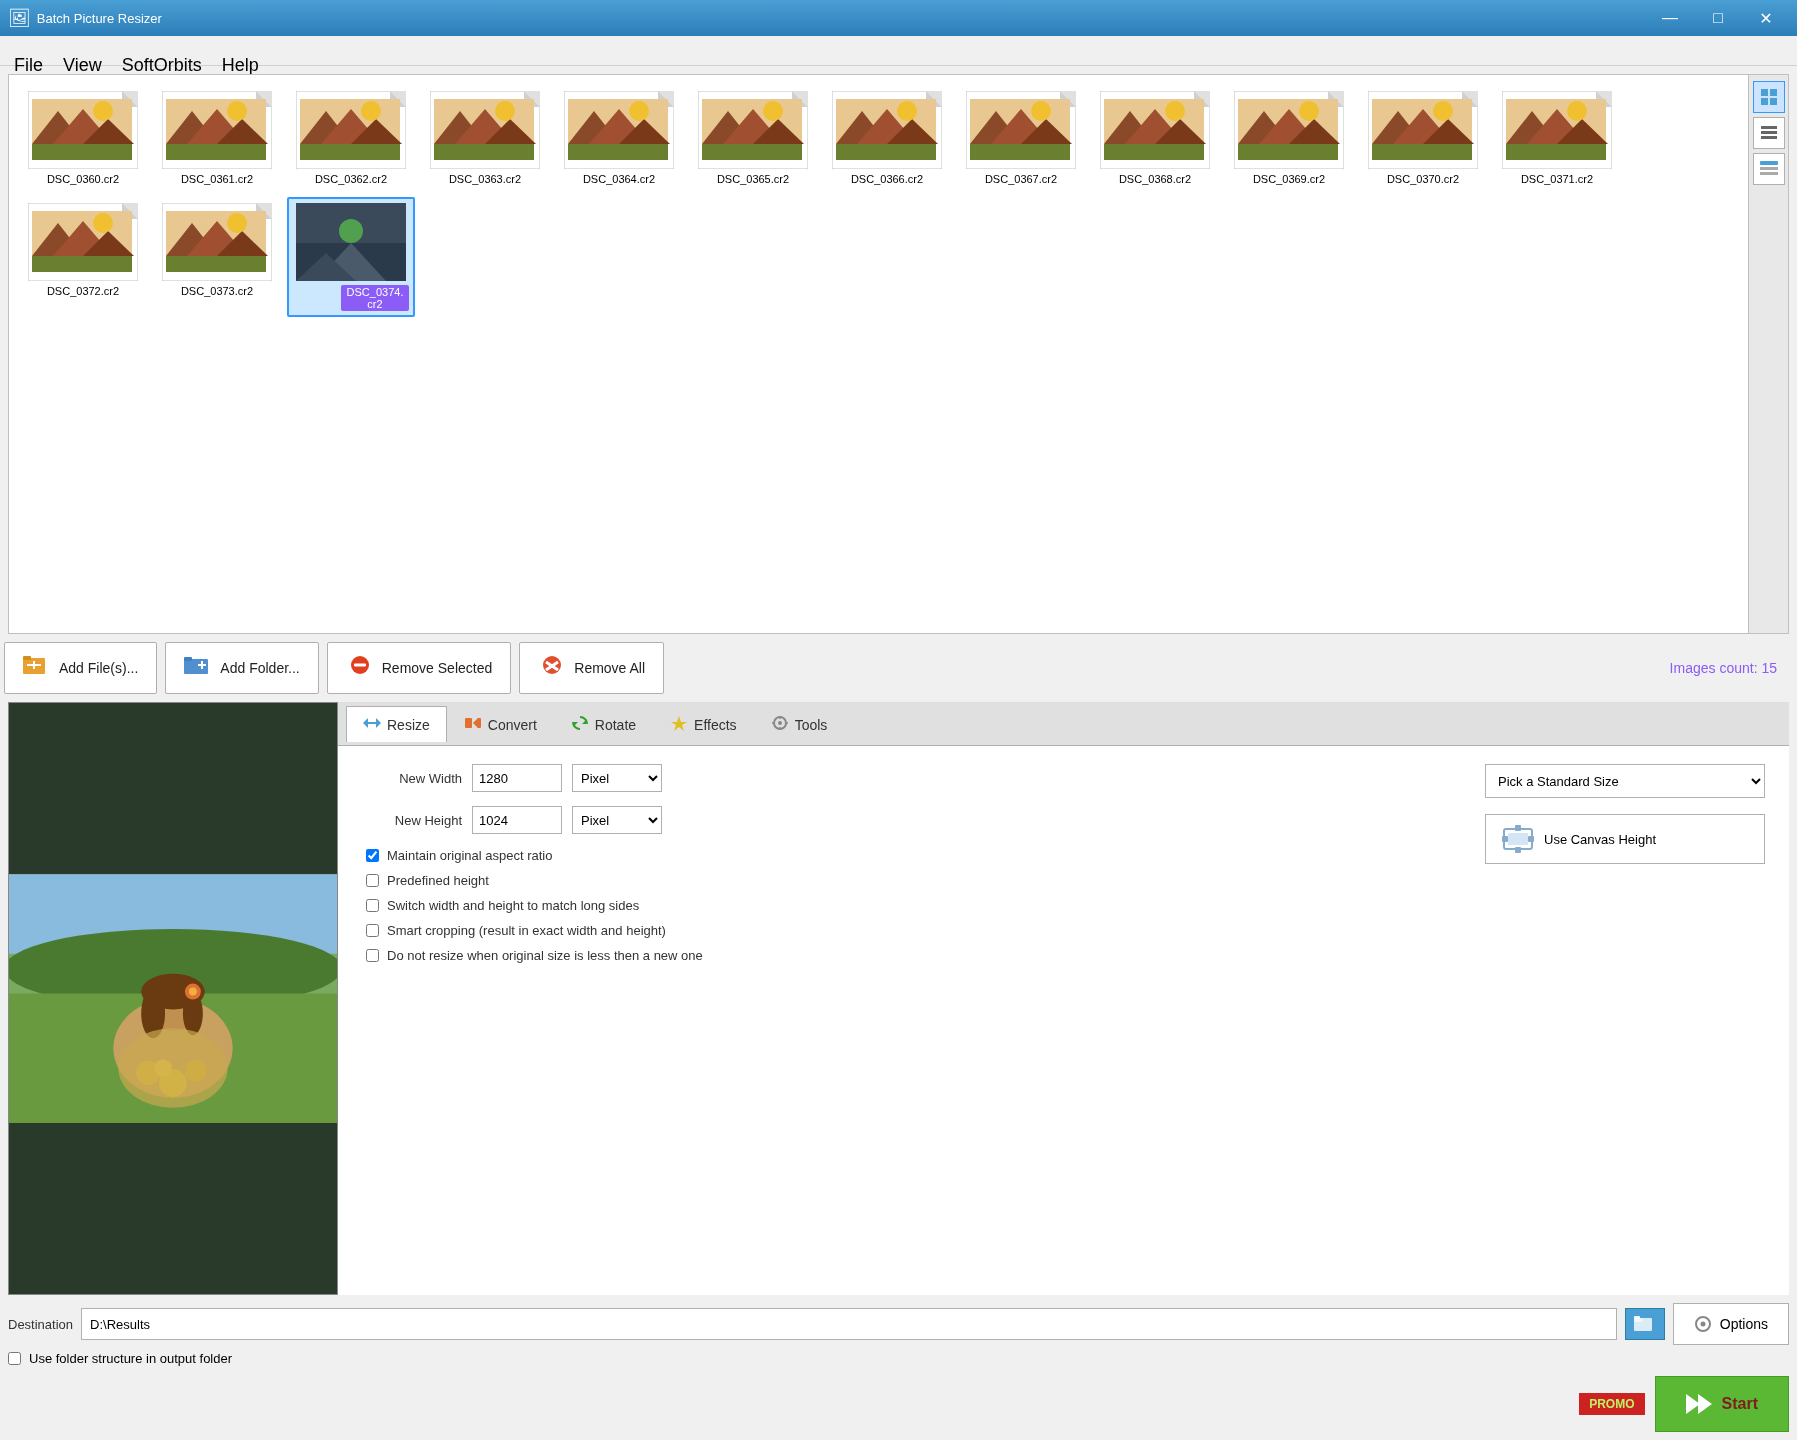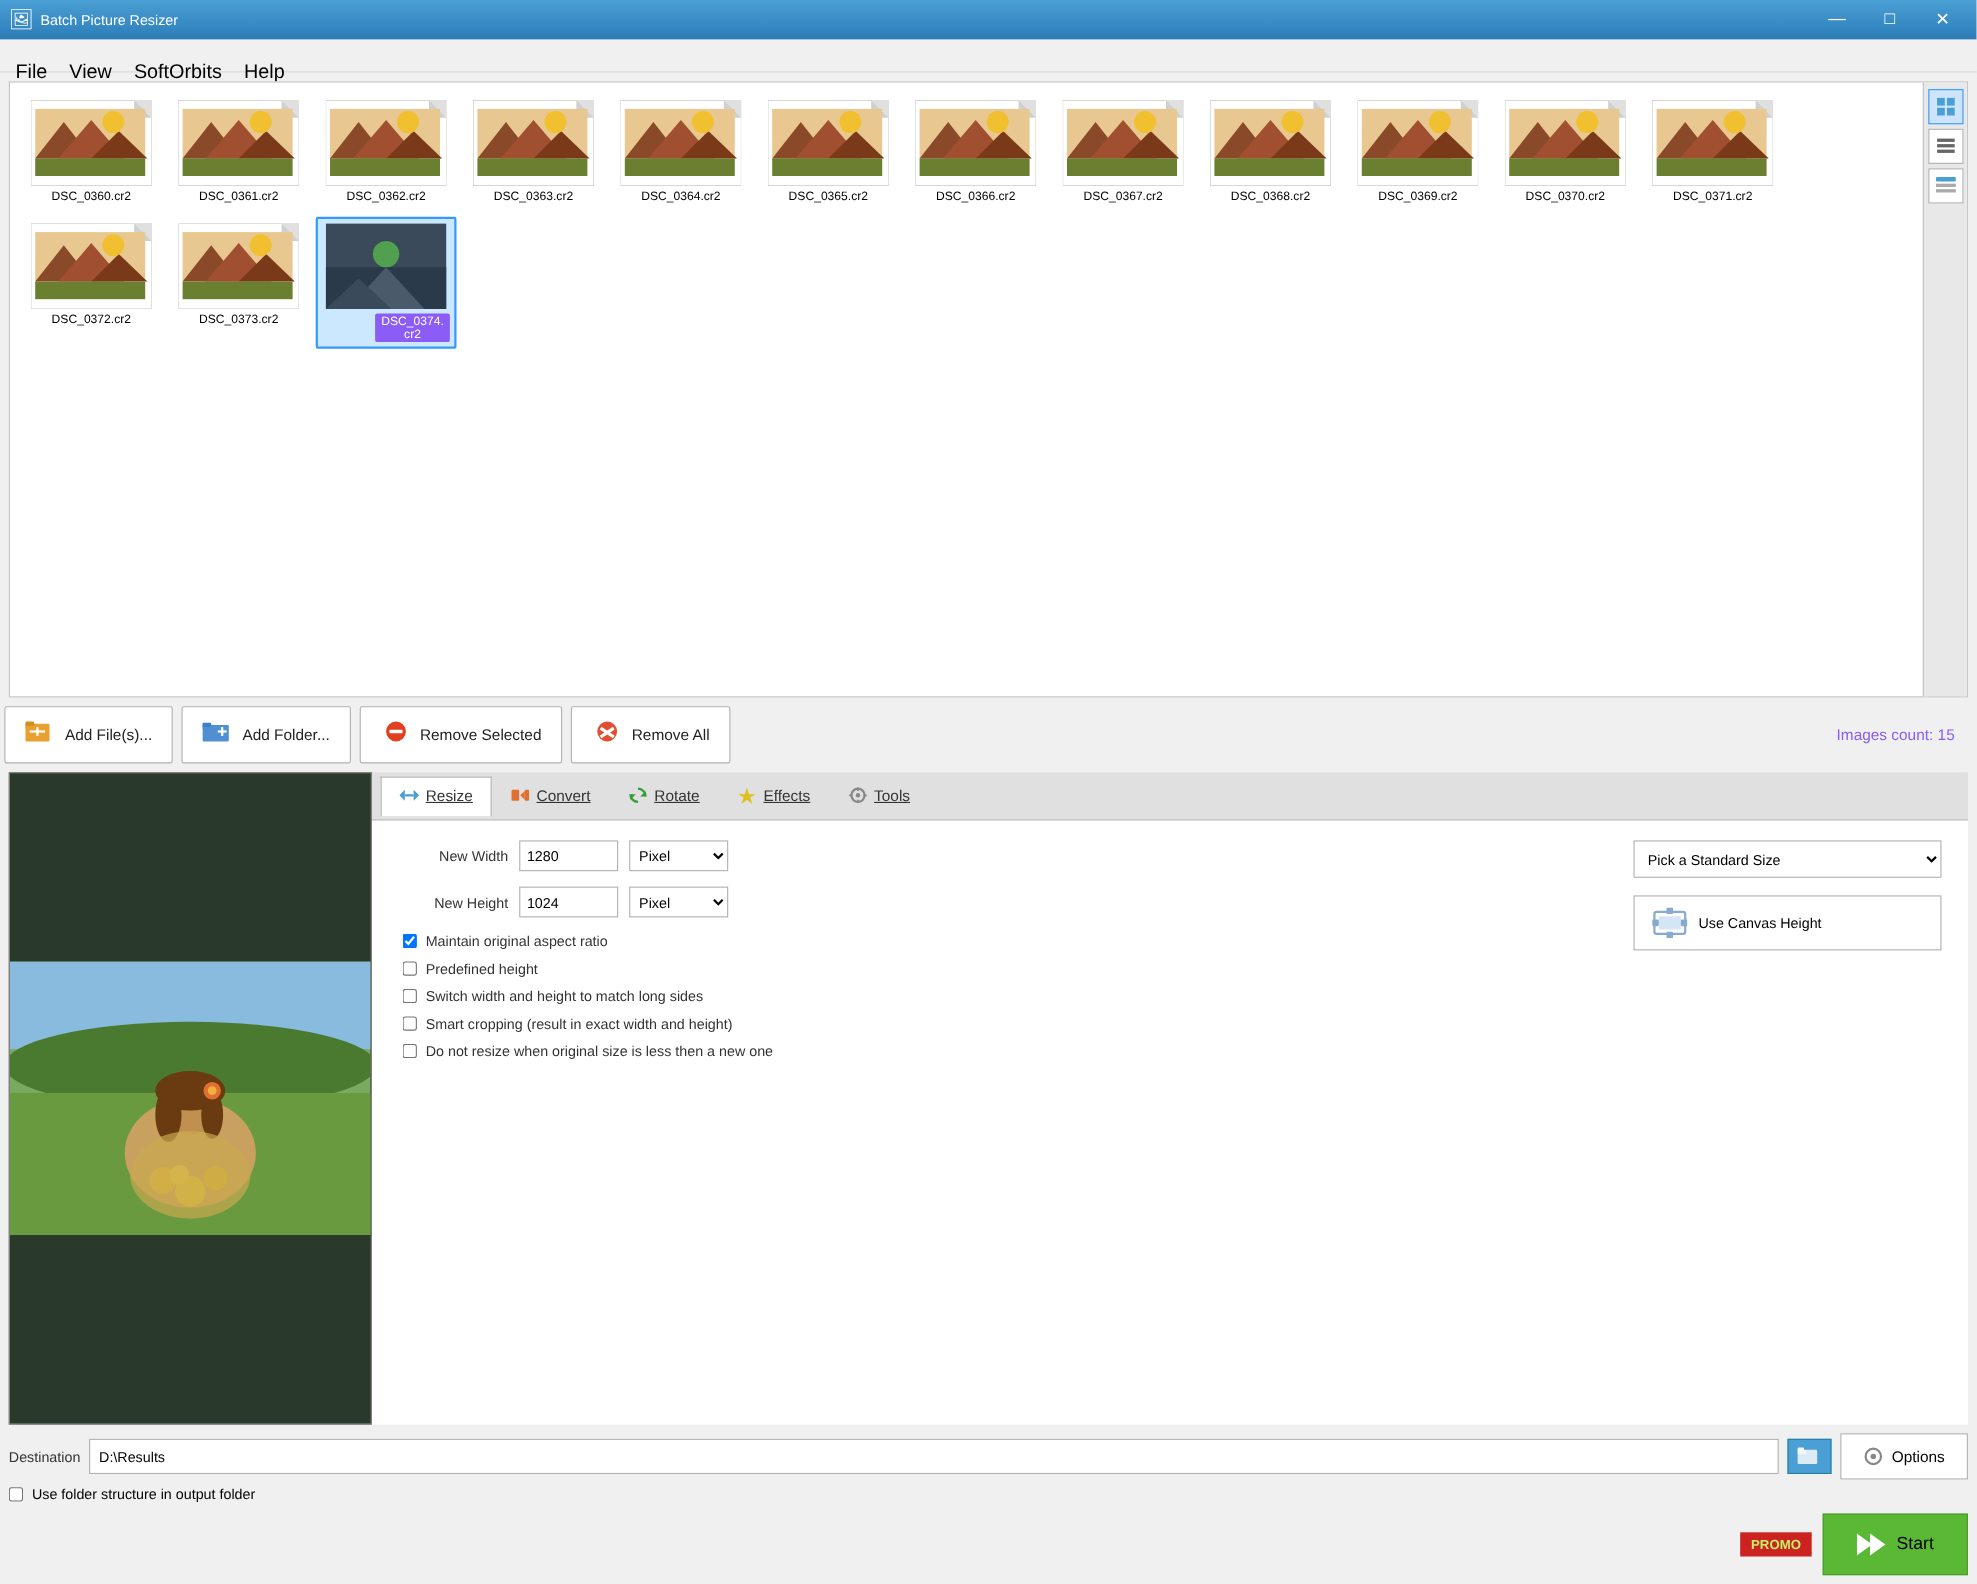--- a/index.html
+++ b/index.html
@@ -197,26 +197,25 @@
       height: 44px;
       padding: 0 8px;
       gap: 0;
     }
     .tab-item {
       padding: 8px 16px;
       cursor: pointer;
       font-size: 14px;
       color: #333;
       display: flex;
-      align-items: flex-start;
+      align-items: center;
       gap: 6px;
       border: 1px solid transparent;
       border-bottom: none;
       margin-bottom: -1px;
-      text-decoration: underline;
     }
     .tab-item.active {
       background: white;
       border-color: #b0b0b0;
       border-bottom-color: white;
     }
 
     
     .settings-content {
       padding: 18px 24px;
@@ -318,22 +317,22 @@
       font-size: 14px;
       display: flex; align-items: center; gap: 8px;
     }
     .start-btn {
       height: 56px;
       padding: 0 30px;
       background: #5ab834;
       border: 1px solid #4a9a2a;
       cursor: pointer;
       font-size: 16px;
-      font-weight: normal;
-      color: #000000;
+      font-weight: bold;
+      color: #7f1d1d;
       display: flex; align-items: center; gap: 8px;
     }
 
     .promo-badge {
       background: #cc2222;
       color: #bef264;
       font-size: 12px;
       font-weight: bold;
       padding: 4px 10px;
       margin: 4px 0 4px 8px;

